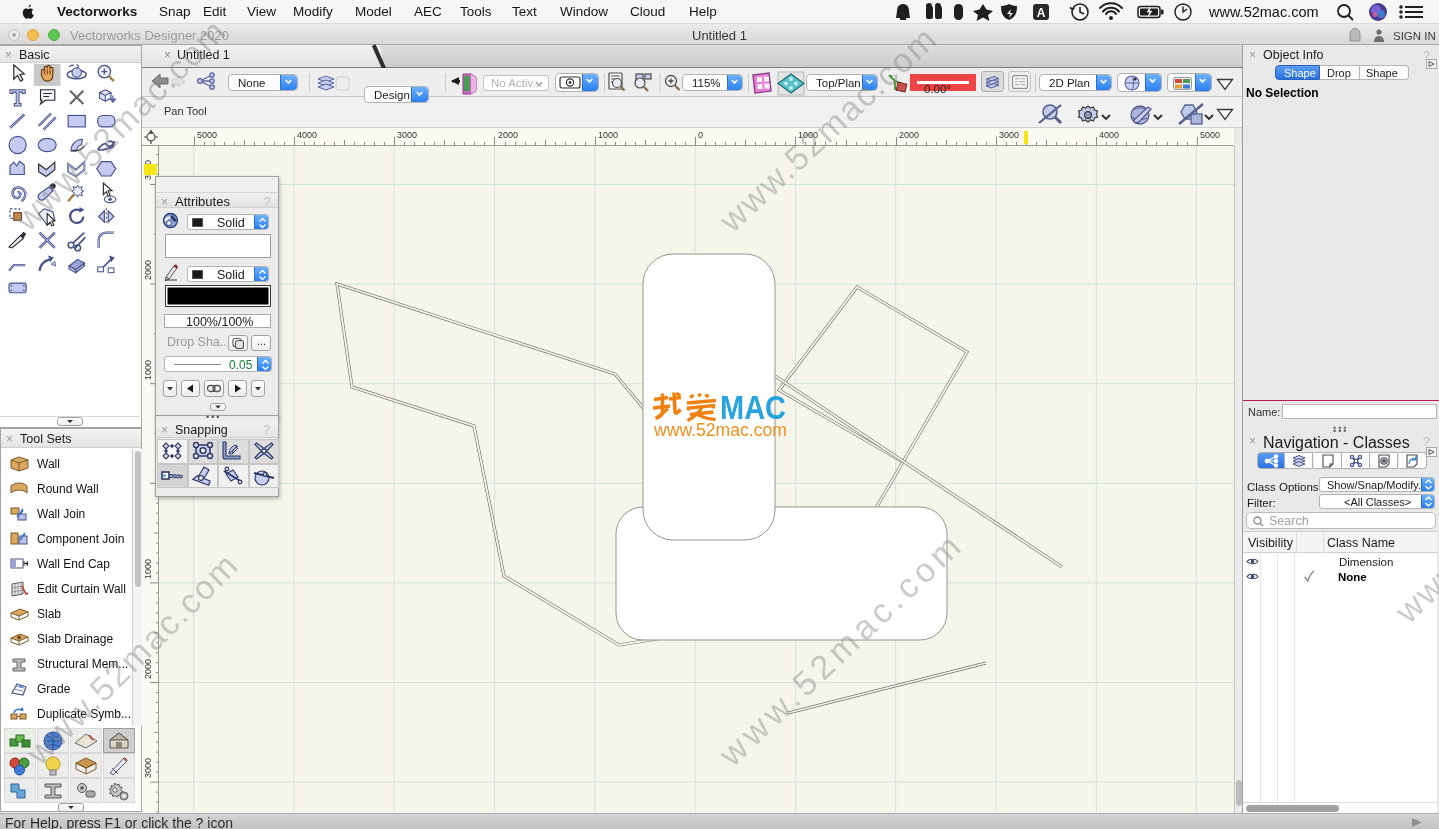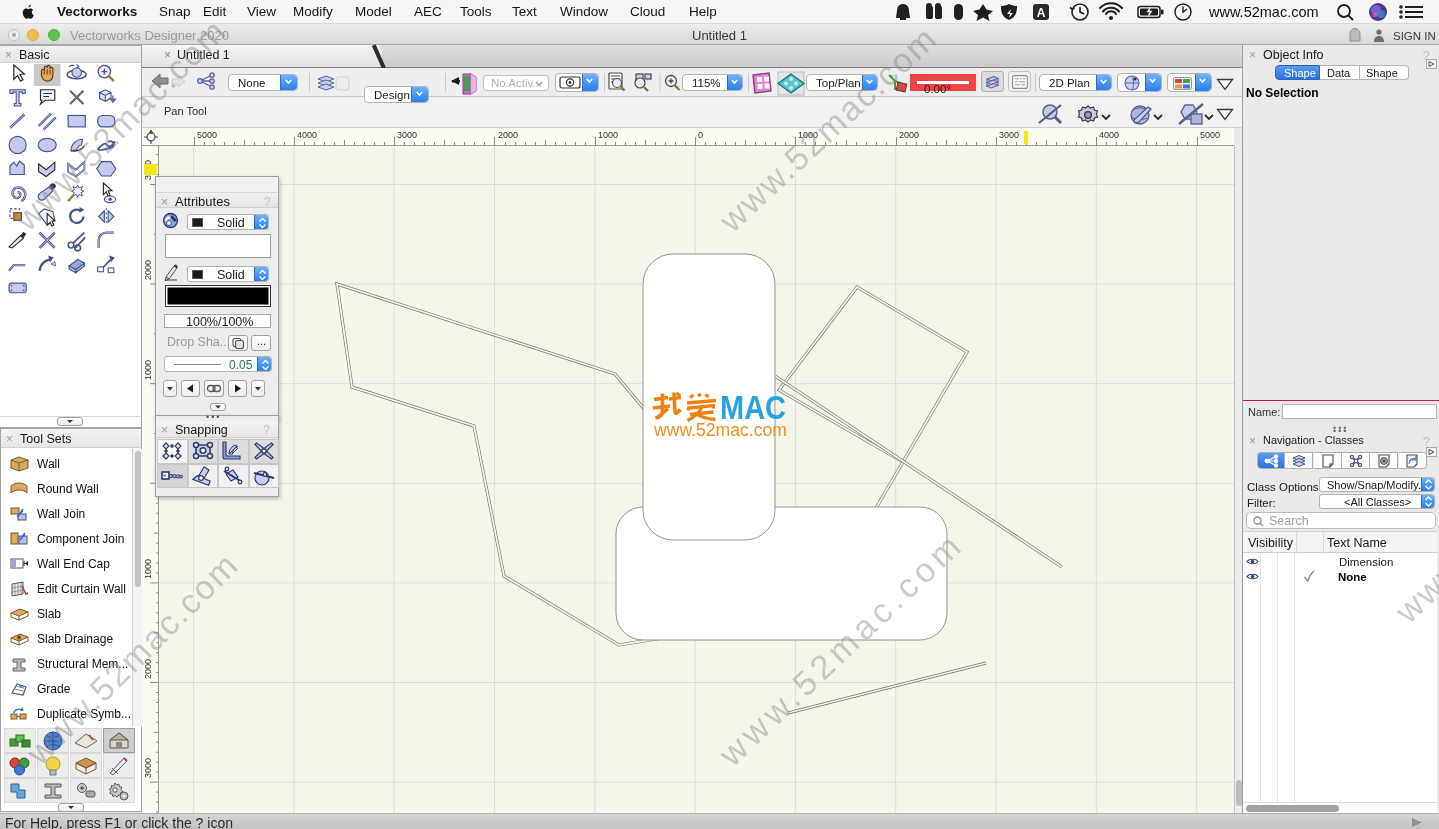--- a/index.html
+++ b/index.html
@@ -945,38 +945,38 @@
  <span class="abs" style="right:9px;top:3px;font-size:13px;color:#c2c2c2;">?</span>
  <svg class="abs" style="right:2px;top:14px" width="11" height="10" viewBox="0 0 11 10">
       <rect x="0.5" y="0.5" width="10" height="9" fill="#f2f2f2" stroke="#aaa"></rect>
       <path d="M3,2.5 L8,5 L3,7.5 Z" fill="none" stroke="#555" stroke-width="1"></path>
     </svg>
  <div class="abs" style="left:32px;top:20px;width:124px;height:15px;">
   <div class="abs" style="left:0;top:0;width:45px;height:15px;background:linear-gradient(#5a9cf0,#2a72e2);border:1px solid #2a62c0;border-radius:4px 0 0 4px;">
         <span style="position:absolute;left:8px;top:1px;font-size:11px;color:#fff;">Shape</span>
       </div>
   <div class="abs" style="left:45px;top:0;width:40px;height:15px;background:#fdfdfd;border:1px solid #b5b5b5;border-left:none;">
-        <span style="position:absolute;left:7px;top:1px;font-size:11px;color:#222;">Data</span>
+        <span style="position:absolute;left:7px;top:1px;font-size:11px;color:#222;">Drop</span>
       </div>
   <div class="abs" style="left:85px;top:0;width:49px;height:15px;background:#fdfdfd;border:1px solid #b5b5b5;border-left:none;border-radius:0 4px 4px 0;">
         <span style="position:absolute;left:6px;top:1px;font-size:11px;color:#222;">Shape</span>
       </div>
  </div>
  <span class="abs" style="left:3px;top:41px;font-size:12px;font-weight:bold;color:#000;">No Selection</span>
  <div class="abs" style="left:0;top:355px;width:197px;height:24px;border-top:1px solid #be185d;">
   <span class="abs" style="left:5px;top:5px;font-size:11px;color:#333;">Name:</span>
   <div class="abs" style="left:39px;top:3px;width:155px;height:15px;background:#fff;border:1px solid #b5b5b5;"></div>
  </div>
  <div class="abs" style="left:90px;top:378px;width:24px;height:5px;color:#777;font-size:9px;letter-spacing:2px;">•••</div>
 </div>
 
 <div class="abs" style="left:1242px;top:430px;width:197px;height:383px;background:#e9e9e9;border-left:1px solid #9f9f9f;">
  <div class="abs" style="left:90px;top:-4px;width:24px;height:5px;color:#666;font-size:9px;letter-spacing:2px;">•••</div>
  <span class="abs" style="left:6px;top:4px;font-size:12px;color:#9a9a9a;">×</span>
- <span class="abs" style="left:20px;top:4px;font-size:11px;color:#1a1a1a;">Navigation - Classes</span>
+ <span class="abs" style="left:20px;top:4px;font-size:16px;color:#1a1a1a;">Navigation - Classes</span>
  <span class="abs" style="right:9px;top:4px;font-size:13px;color:#c2c2c2;">?</span>
  <div class="abs" style="left:0;top:22px;width:197px;height:18px;">
       <div class="abs" style="left:14px;top:0;width:28.3px;height:17px;background:linear-gradient(#5a9cf0,#2a72e2);border:1px solid #b0b0b0;border-left:1px solid #b0b0b0;border-radius:4px 0 0 4px;"></div>
       <svg class="abs" style="left:19px;top:0" width="18" height="17" viewBox="0 0 18 17">
         <g stroke="#fff" stroke-width="1.2" fill="#fff">
           <path d="M5,9 L14,4.5 M5,9 L14,9 M5,9 L14,13.5" fill="none"></path>
           <circle cx="5" cy="9" r="1.8"></circle>
           <circle cx="14" cy="4.5" r="1.6"></circle>
           <circle cx="14" cy="9" r="1.6"></circle>
           <circle cx="14" cy="13.5" r="1.6"></circle>
@@ -1048,21 +1048,21 @@
     </div>
  <div class="abs" style="left:3px;top:82px;width:190px;height:17px;background:#fff;border:1px solid #bbb;border-radius:5px;">
    <svg class="abs" style="left:6px;top:3px" width="11" height="11" viewBox="0 0 11 11">
         <circle cx="4.5" cy="4.5" r="3.5" fill="none" stroke="#8a8a8a" stroke-width="1.3"></circle>
         <path d="M7,7 l3,3" stroke="#8a8a8a" stroke-width="1.3"></path>
       </svg>
    <span class="abs" style="left:22px;top:1px;font-size:12.5px;color:#a2a2a2;">Search</span>
     </div>
  <div class="abs" style="left:0;top:101px;width:194px;height:22px;background:#f4f4f4;border-top:1px solid #cfcfcf;border-bottom:1px solid #cfcfcf;">
    <span class="abs" style="left:5px;top:4px;font-size:12.5px;color:#1a1a1a;">Visibility</span>
-   <span class="abs" style="left:84px;top:4px;font-size:12.5px;color:#1a1a1a;">Text Name</span>
+   <span class="abs" style="left:84px;top:4px;font-size:12.5px;color:#1a1a1a;">Class Name</span>
    <div class="abs" style="left:53px;top:0;width:1px;height:22px;background:#dcdcdc;"></div>
    <div class="abs" style="left:80px;top:0;width:1px;height:22px;background:#dcdcdc;"></div>
  </div>
  <div class="abs" style="left:0;top:123px;width:194px;height:249px;background:#fff;">
    <div class="abs" style="left:17px;top:0;width:1px;height:249px;background:#e6e6e6;"></div>
    <div class="abs" style="left:34px;top:0;width:1px;height:249px;background:#e6e6e6;"></div>
    <div class="abs" style="left:51px;top:0;width:1px;height:249px;background:#e6e6e6;"></div>
    <svg class="abs" style="left:3px;top:4px" width="13" height="9" viewBox="0 0 13 9">
         <path d="M1,4.5 C3,1.5 10,1.5 12,4.5 C10,7.5 3,7.5 1,4.5 Z" fill="none" stroke="#3c4a6e" stroke-width="1.1"></path>
         <circle cx="6.5" cy="4.5" r="1.8" fill="#3c4a6e"></circle>

